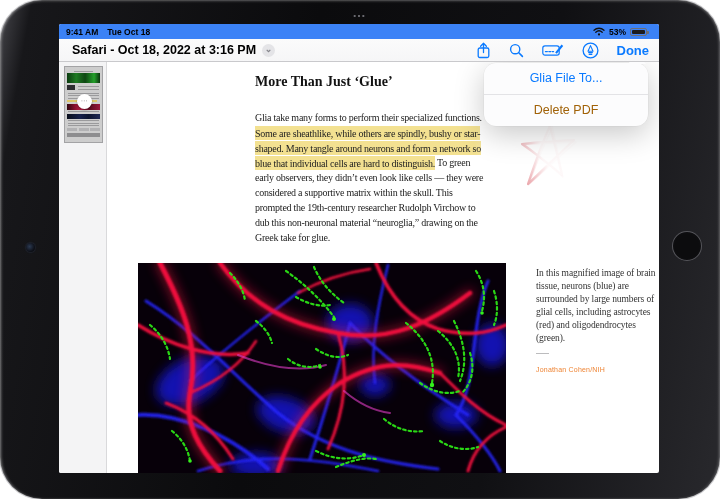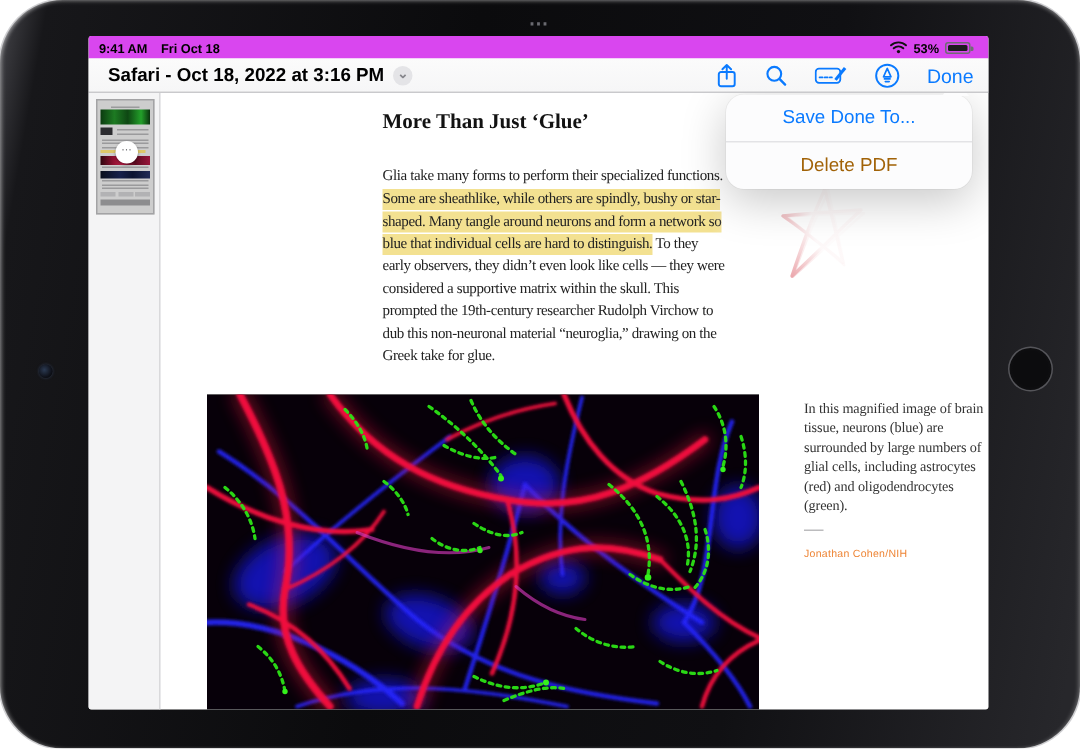--- a/index.html
+++ b/index.html
@@ -17,40 +17,40 @@
   .home-button { position:absolute; left:672px; top:231px; width:30px; height:30px; border-radius:50%;
     border:1.5px solid rgba(190,190,200,.4); background:radial-gradient(circle,#0c0c0e 60%,#151518 100%); }
   .multitask-dots { position:absolute; left:340px; top:8px; width:40px; text-align:center;
     color:#6a6a70; font-size:13px; font-weight:bold; letter-spacing:2px; }
 
   
   .screen { position:absolute; left:59px; top:24px; width:600px; height:449px; background:#fff;
     border-radius:2px; overflow:hidden; font-family:"Liberation Sans", sans-serif; }
 
   
-  .statusbar { position:absolute; left:0; top:0; width:100%; height:15px; background:#d946ef;
+  .statusbar { position:absolute; left:0; top:0; width:100%; height:15px; background:#3b82f6;
     display:flex; align-items:center; justify-content:space-between; padding:0 12px 0 7px; z-index:7; }
   .sb-left { display:flex; gap:9px; align-items:center; }
   .sb-left span { font-size:8.5px; font-weight:bold; color:#000; }
   .sb-right { display:flex; gap:4px; align-items:center; }
   .sb-right .pct { font-size:8.5px; font-weight:bold; color:#000; }
   .battery { width:17px; height:8px; border:1px solid #6e6e73; border-radius:2px; position:relative; padding:1px; }
   .battery .fill { width:100%; height:100%; background:#1c1c1e; border-radius:1px; }
   .battery:after { content:""; position:absolute; right:-3px; top:2px; width:2px; height:3px; background:#6e6e73; border-radius:0 1px 1px 0; }
 
   .navbar { position:absolute; left:0; top:15px; width:100%; height:23px;
     background:linear-gradient(#fbfbfb,#f6f6f7); border-bottom:1px solid #c9c9cc;
     display:flex; align-items:center; padding:0 10px 0 13px; z-index:7; }
   .nav-title { font-size:12.5px; font-weight:bold; color:#000; }
   .nav-chevron { width:13px; height:13px; border-radius:50%; background:#e4e4e7; color:#85858b;
     font-size:9px; line-height:10px; text-align:center; margin-left:6px; font-weight:bold; }
   .nav-spacer { flex:1; }
   .nav-actions { display:flex; align-items:center; gap:18px; }
   .nav-actions svg { display:block; }
-  .done { color:#0a7aff; font-size:13px; font-weight:normal; }
+  .done { color:#0a7aff; font-size:13px; font-weight:bold; }
 
   
   .sidebar { position:absolute; left:0; top:38px; width:48px; bottom:0; background:#f4f4f5;
     border-right:1px solid #d9d9db; z-index:2; }
   .thumb { position:absolute; left:5px; top:4px; width:39px; height:77px; background:#cdcdcd;
     border:1px solid #a3a3a5; padding:2px; }
   .t-line { height:1px; background:#9a9a9c; margin:1.5px 1px; }
   .t-line.short { width:55%; margin-left:auto; margin-right:auto; }
   .t-green { height:10px; margin:1px 0;
     background:linear-gradient(90deg,#0b3b10,#1d7a22 28%,#0e4713 55%,#23a02a 82%,#0a330e); }
@@ -108,21 +108,21 @@
   <div class="ipad">
     <div class="multitask-dots">⋯</div>
     <div class="camera"></div>
     <div class="home-button"></div>
 
     <div class="screen">
 
       <div class="statusbar">
         <div class="sb-left">
           <span>9:41 AM</span>
-          <span>Fri Oct 18</span>
+          <span>Tue Oct 18</span>
         </div>
         <div class="sb-right">
           <svg width="12" height="9" viewBox="0 0 12 9">
             <path d="M1,3.2 C3.8,0.6 8.2,0.6 11,3.2" stroke="#111" stroke-width="1.3" fill="none" stroke-linecap="round"></path>
             <path d="M2.8,5.2 C4.7,3.5 7.3,3.5 9.2,5.2" stroke="#111" stroke-width="1.3" fill="none" stroke-linecap="round"></path>
             <circle cx="6" cy="7.4" r="1.1" fill="#111"></circle>
           </svg>
           <span class="pct">53%</span>
           <div class="battery">
               <div class="fill"></div>
@@ -186,21 +186,21 @@
           <div class="t-bottom"></div>
           <div class="t-bubble">⋯</div>
         </div>
       </div>
 
       <div class="article-heading">More Than Just ‘Glue’</div>
       <div class="article-body">
         <div class="pline"><span>Glia take many forms to perform their specialized functions.</span><span class="hl"></span><span></span></div>
         <div class="pline"><span></span><span class="hl">Some are sheathlike, while others are spindly, bushy or star-</span><span></span></div>
         <div class="pline"><span></span><span class="hl">shaped. Many tangle around neurons and form a network so</span><span></span></div>
-        <div class="pline"><span></span><span class="hl">blue that individual cells are hard to distinguish.</span><span> To they</span></div>
+        <div class="pline"><span></span><span class="hl">blue that individual cells are hard to distinguish.</span><span> To green</span></div>
         <div class="pline"><span>early observers, they didn’t even look like cells — they were</span><span class="hl"></span><span></span></div>
         <div class="pline"><span>considered a supportive matrix within the skull. This</span><span class="hl"></span><span></span></div>
         <div class="pline"><span>prompted the 19th-century researcher Rudolph Virchow to</span><span class="hl"></span><span></span></div>
         <div class="pline"><span>dub this non-neuronal material “neuroglia,” drawing on the</span><span class="hl"></span><span></span></div>
         <div class="pline"><span>Greek take for glue.</span><span class="hl"></span><span></span></div>
       </div>
 
       <div class="micrograph-wrap">
         <svg width="368" height="210" viewBox="0 0 368 210">
           <defs>
@@ -298,20 +298,20 @@
           <g stroke="#cf2936" stroke-width="2.2" fill="none" stroke-linecap="round" stroke-linejoin="round">
             <path d="M32,2 C35,13 40,32 45,54 C33,44 18,32 5,23 C22,21 41,20 57,19 C44,31 26,49 11,63 C17,45 26,20 33,5" opacity="0.92"></path>
             <path d="M32,2 C35,13 40,32 45,54 C33,44 18,32 5,23 C22,21 41,20 57,19 C44,31 26,49 11,63 C17,45 26,20 33,5" transform="translate(1.4,1.2) rotate(2 30 36)" opacity="0.45" stroke-width="1.6"></path>
           </g>
         </svg>
       </div>
 
       <div class="haze"></div>
       <div class="popover-arrow"></div>
       <div class="popover">
-        <div class="pop-item save">Save Done To...</div>
+        <div class="pop-item save">Glia File To...</div>
         <div class="pop-divider"></div>
         <div class="pop-item delete">Delete PDF</div>
       </div>
 
     </div>
   </div>
 </div>
 
 </body></html>

